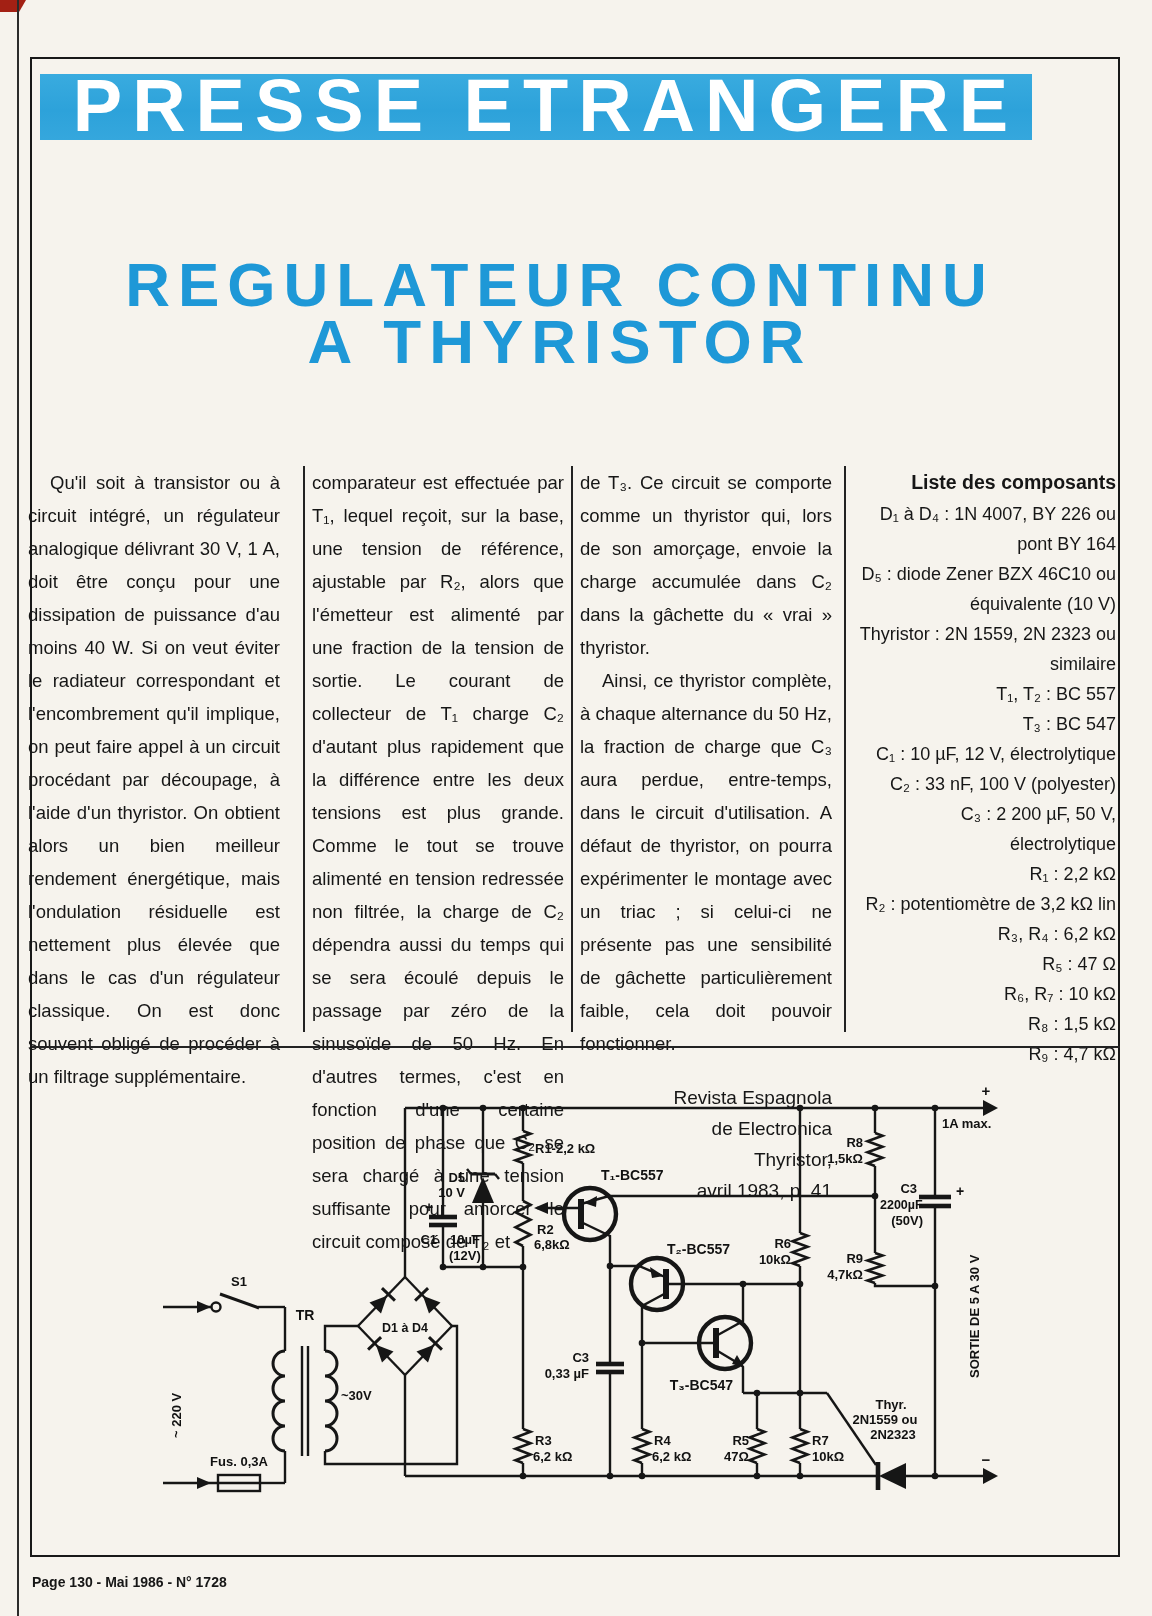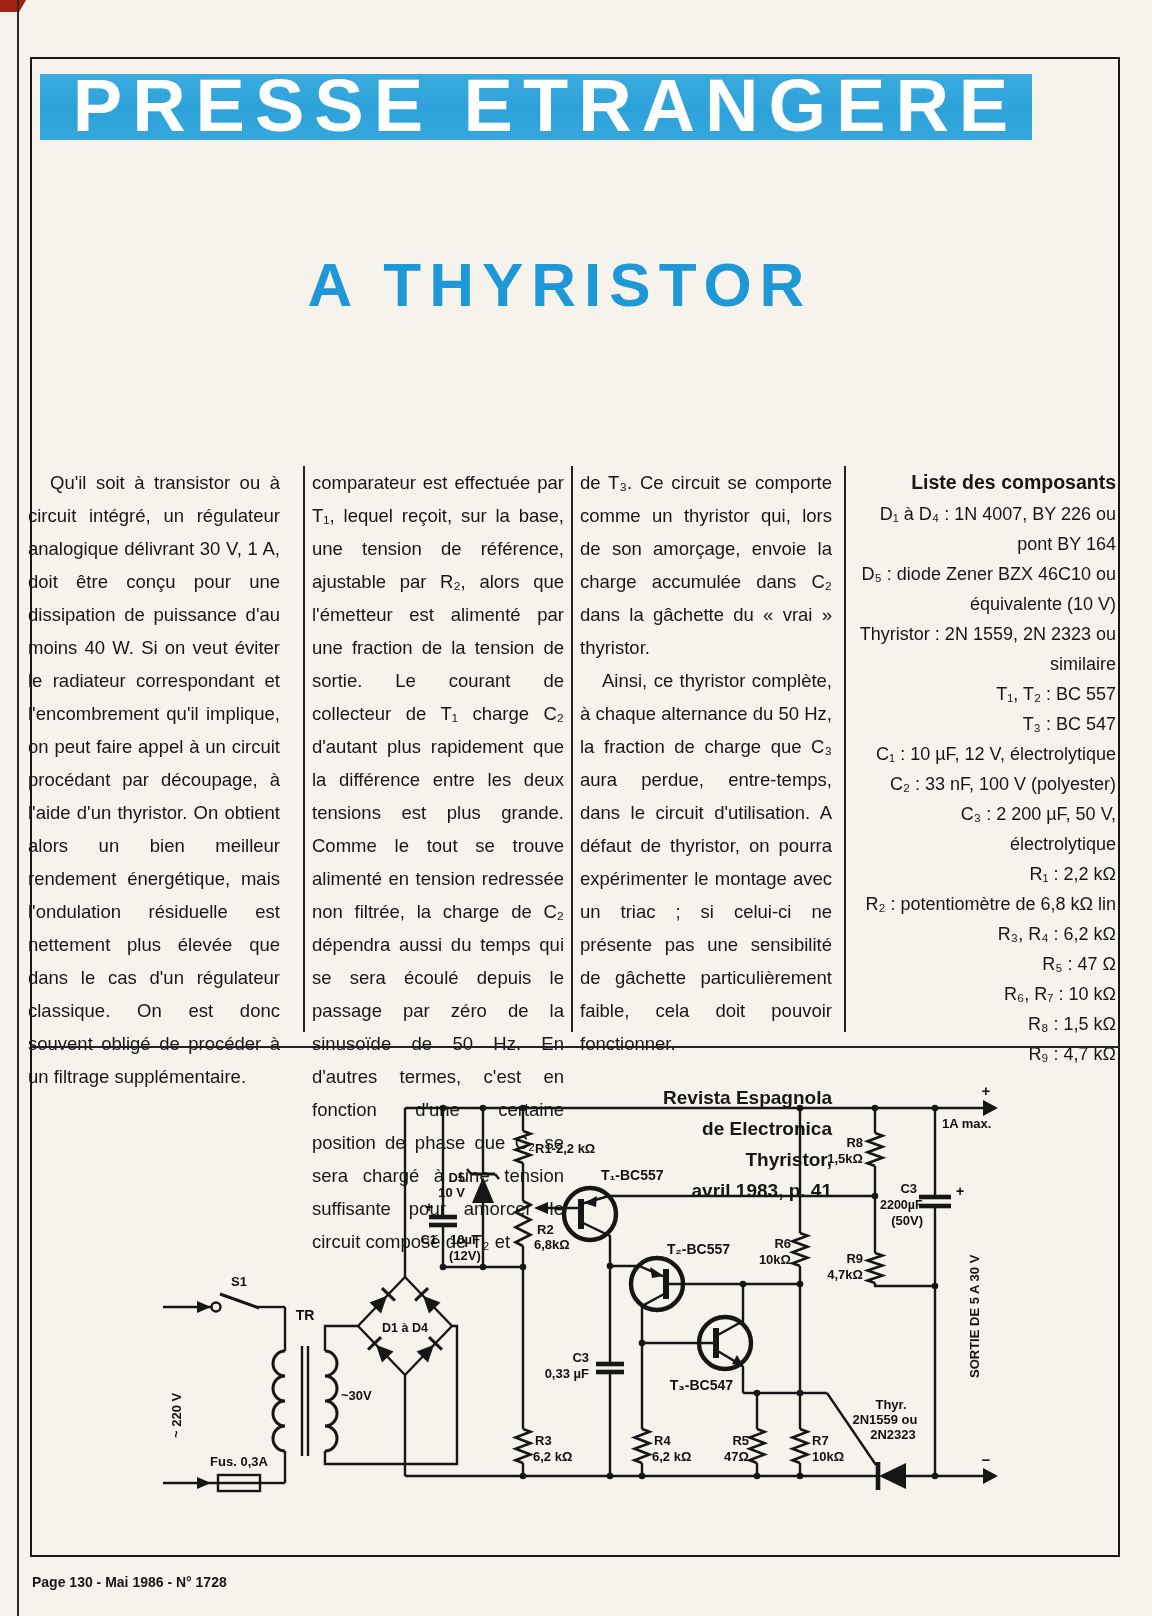--- a/index.html
+++ b/index.html
@@ -25,21 +25,21 @@
   .headline{position:absolute;left:60px;top:256px;width:1000px;text-align:center;color:#1e98d7;font-weight:bold;}
   .headline div{font-size:62px;letter-spacing:8px;line-height:57px;white-space:nowrap;}
   .col{position:absolute;top:466px;font-size:18.5px;line-height:33px;text-align:justify;}
   .col p{margin:0;text-indent:22px;}
   .col1{left:28px;width:252px;}
   .col2{left:312px;width:252px;}
   .col3{left:580px;width:252px;}
   .col4{left:856px;width:260px;text-align:right;}
   .divider{position:absolute;top:466px;height:566px;width:1.5px;background:#222;}
   .d1{left:303px;} .d2{left:571px;} .d3{left:844px;}
-  .attribution{margin-top:22px;text-align:right;font-weight:bold;line-height:31px;font-size:19px;}
+  .attribution{margin-top:22px;text-align:right;font-weight:normal;line-height:31px;font-size:19px;}
   .comp-title{font-weight:bold;font-size:19.5px;margin:0 0 14px 0;}
   .comp-item{line-height:30px;font-size:18px;}
   .hrule{position:absolute;left:32px;top:1046px;width:1088px;height:1.5px;background:#222;}
   .schematic{position:absolute;left:45px;top:1056px;}
   .footer{position:absolute;left:32px;top:1574px;font-weight:bold;font-size:14px;}
   
   .w{stroke:#161616;stroke-width:2.4;fill:none;}
   .w3{stroke:#161616;stroke-width:3;fill:none;}
   .plate{stroke:#161616;stroke-width:4.6;fill:none;}
   .bar{stroke:#161616;stroke-width:6;fill:none;}
@@ -56,20 +56,21 @@
 
 <div class="scan-mark"></div>
 <div class="edge-line"></div>
 <div class="frame"></div>
 
 <div class="banner">
   <span>PRESSE ETRANGERE</span>
 </div>
 
 <div class="headline">
+  <div>REGULATEUR CONTINU</div>
   <div>A THYRISTOR</div>
 </div>
 
 <div class="col col1">
   <p>Qu'il soit à transistor ou à circuit intégré, un régulateur analogique délivrant 30 V, 1 A, doit être conçu pour une dissipation de puissance d'au moins 40 W. Si on veut éviter le radiateur correspondant et l'encombrement qu'il implique, on peut faire appel à un circuit procédant par découpage, à l'aide d'un thyristor. On obtient alors un bien meilleur rendement énergétique, mais l'ondulation résiduelle est nettement plus élevée que dans le cas d'un régulateur classique. On est donc souvent obligé de procéder à un filtrage supplémentaire.</p>
 </div>
 <div class="divider d1"></div>
 
 <div class="col col2">
   <p style="text-indent:0">comparateur est effectuée par T₁, lequel reçoit, sur la base, une tension de référence, ajustable par R₂, alors que l'émetteur est alimenté par une fraction de la tension de sortie. Le courant de collecteur de T₁ charge C₂ d'autant plus rapidement que la différence entre les deux tensions est plus grande. Comme le tout se trouve alimenté en tension redressée non filtrée, la charge de C₂ dépendra aussi du temps qui se sera écoulé depuis le passage par zéro de la sinusoïde de 50 Hz. En d'autres termes, c'est en fonction d'une certaine position de phase que C₂ se sera chargé à une tension suffisante pour amorcer le circuit composé de T₂ et</p>
@@ -92,21 +93,21 @@
   <p class="comp-title" style="text-indent:0">Liste des composants</p>
   <div class="comp-item">D₁ à D₄ : 1N 4007, BY 226 ou pont BY 164</div>
   <div class="comp-item">D₅ : diode Zener BZX 46C10 ou équivalente (10 V)</div>
   <div class="comp-item">Thyristor : 2N 1559, 2N 2323 ou similaire</div>
   <div class="comp-item">T₁, T₂ : BC 557</div>
   <div class="comp-item">T₃ : BC 547</div>
   <div class="comp-item">C₁ : 10 µF, 12 V, électrolytique</div>
   <div class="comp-item">C₂ : 33 nF, 100 V (polyester)</div>
   <div class="comp-item">C₃ : 2 200 µF, 50 V, électrolytique</div>
   <div class="comp-item">R₁ : 2,2 kΩ</div>
-  <div class="comp-item">R₂ : potentiomètre de 6,8 kΩ lin</div>
+  <div class="comp-item">R₂ : potentiomètre de 3,2 kΩ lin</div>
   <div class="comp-item">R₃, R₄ : 6,2 kΩ</div>
   <div class="comp-item">R₅ : 47 Ω</div>
   <div class="comp-item">R₆, R₇ : 10 kΩ</div>
   <div class="comp-item">R₈ : 1,5 kΩ</div>
   <div class="comp-item">R₉ : 4,7 kΩ</div>
 </div>
 
 <div class="hrule"></div>
 
 <svg class="schematic" width="1062" height="500" viewBox="0 0 1062 500">

